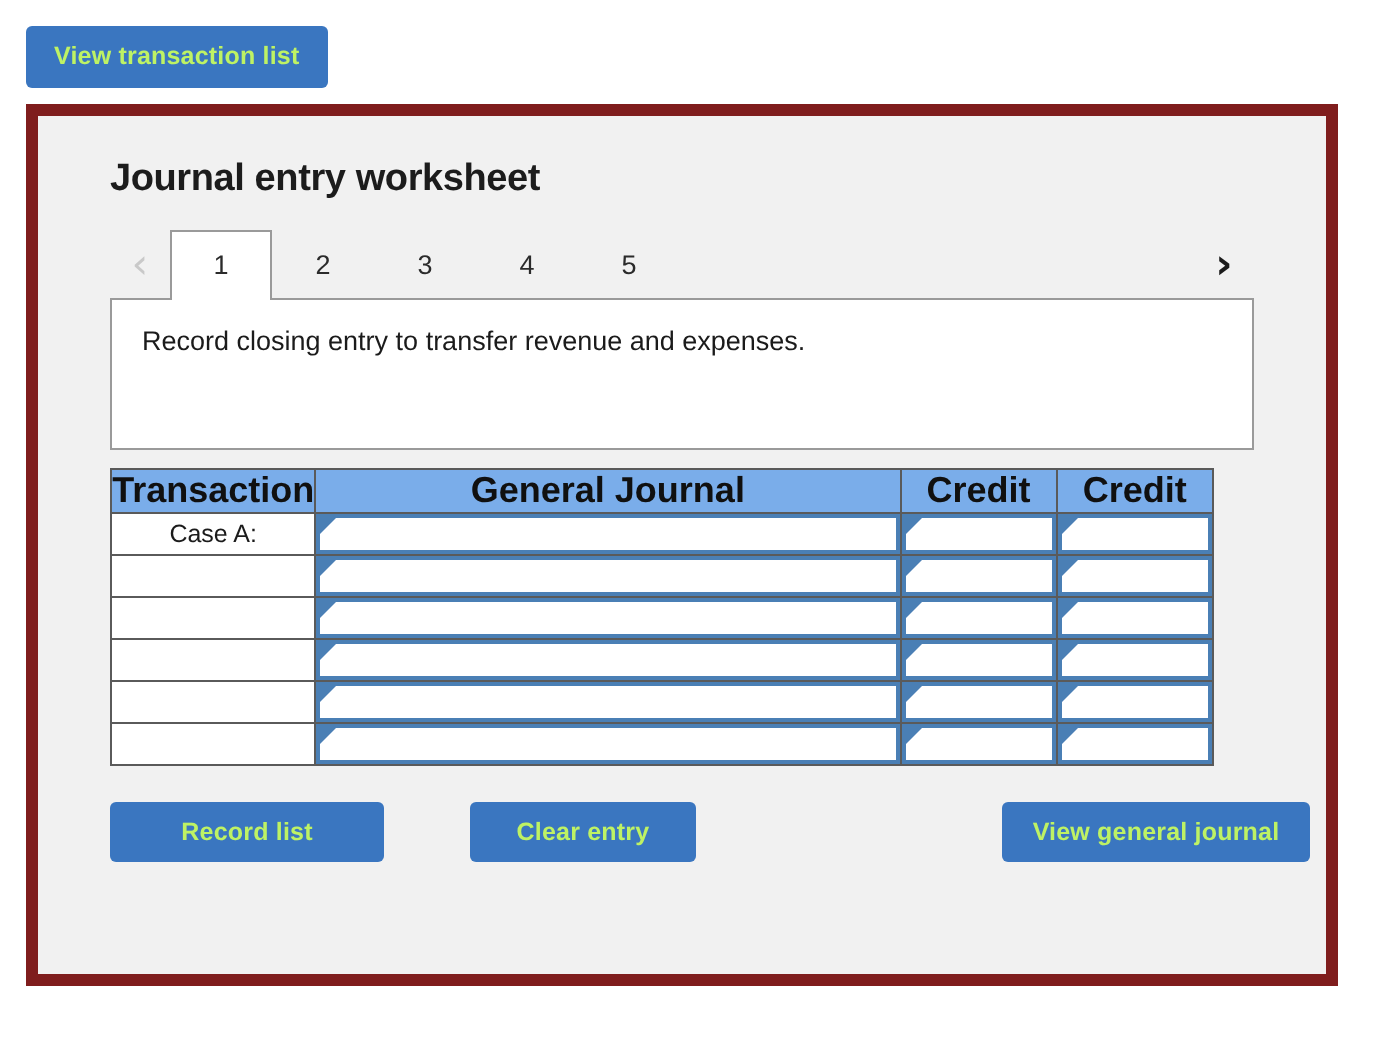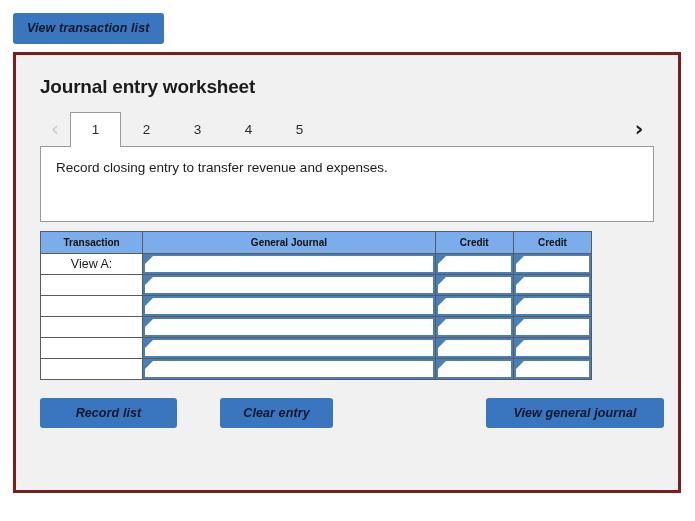--- a/index.html
+++ b/index.html
@@ -16,43 +16,42 @@
     overflow: hidden;
   }
 
   
   .top-bar {
     padding: 13px 0 0 13px;
   }
   .btn {
     display: inline-block;
     background: #3a76c0;
-    color: #0f172a;
+    color: #bef264;
     border: none;
     border-radius: 3px;
     font-family: "Liberation Sans", sans-serif;
     font-weight: bold;
     font-size: 12.5px;
     padding: 9px 14px;
     cursor: pointer;
     text-align: center;
     line-height: 1;
     letter-spacing: 0.1px;
-    font-style: italic;
   }
 
   
   .panel {
     position: relative;
-    margin: 8px 14px 0 13px;
+    margin: 8px 26px 0 13px;
     background: #f1f1f1;
-    border: 3px solid #7f1d1d;
+    border: 6px solid #7f1d1d;
     height: 441px;
     box-sizing: border-box;
-    padding: 0 24px;
+    padding: 0 36px;
   }
   .panel-title {
     font-size: 19px;
     font-weight: bold;
     color: #1c1c1c;
     margin: 21px 0 0 0;
     letter-spacing: -0.2px;
   }
 
   
@@ -136,21 +135,21 @@
   
   .jtable {
     border-collapse: collapse;
     margin-top: 9px;
     width: 552px;
     table-layout: fixed;
   }
   .jtable th {
     background: #7aadea;
     border: 1px solid #5a5a5a;
-    font-size: 10px;
+    font-size: 18px;
     font-weight: bold;
     color: #101010;
     height: 21px;
     padding: 0;
     text-align: center;
   }
   .jtable td {
     border: 1px solid #5a5a5a;
     height: 20px;
     padding: 0;
@@ -202,21 +201,21 @@
   .btn-bottom {
     position: absolute;
     top: 0;
     height: 30px;
     padding: 0;
     line-height: 30px;
     font-size: 12.5px;
   }
   .btn-record  { left: 0;   width: 137px; }
   .btn-clear   { left: 180px; width: 113px; }
-  .btn-viewgj  { left: 446px; width: 178px; }
+  .btn-viewgj  { left: 446px; width: 154px; }
 </style>
 </head>
 <body>
 
 <div class="top-bar">
   <button class="btn">View transaction list</button>
 </div>
 
 <div class="panel">
 
@@ -259,21 +258,21 @@
     <thead>
       <tr>
         <th>Transaction</th>
         <th>General Journal</th>
         <th>Credit</th>
         <th>Credit</th>
       </tr>
     </thead>
     <tbody>
       <tr>
-        <td class="txn-cell">View A:</td>
+        <td class="txn-cell">Case A:</td>
         <td class="input-cell">
           <div class="cell-input">
               <span class="tri"></span>
             </div>
         </td>
         <td class="input-cell">
           <div class="cell-input">
               <span class="tri"></span>
             </div>
         </td>

